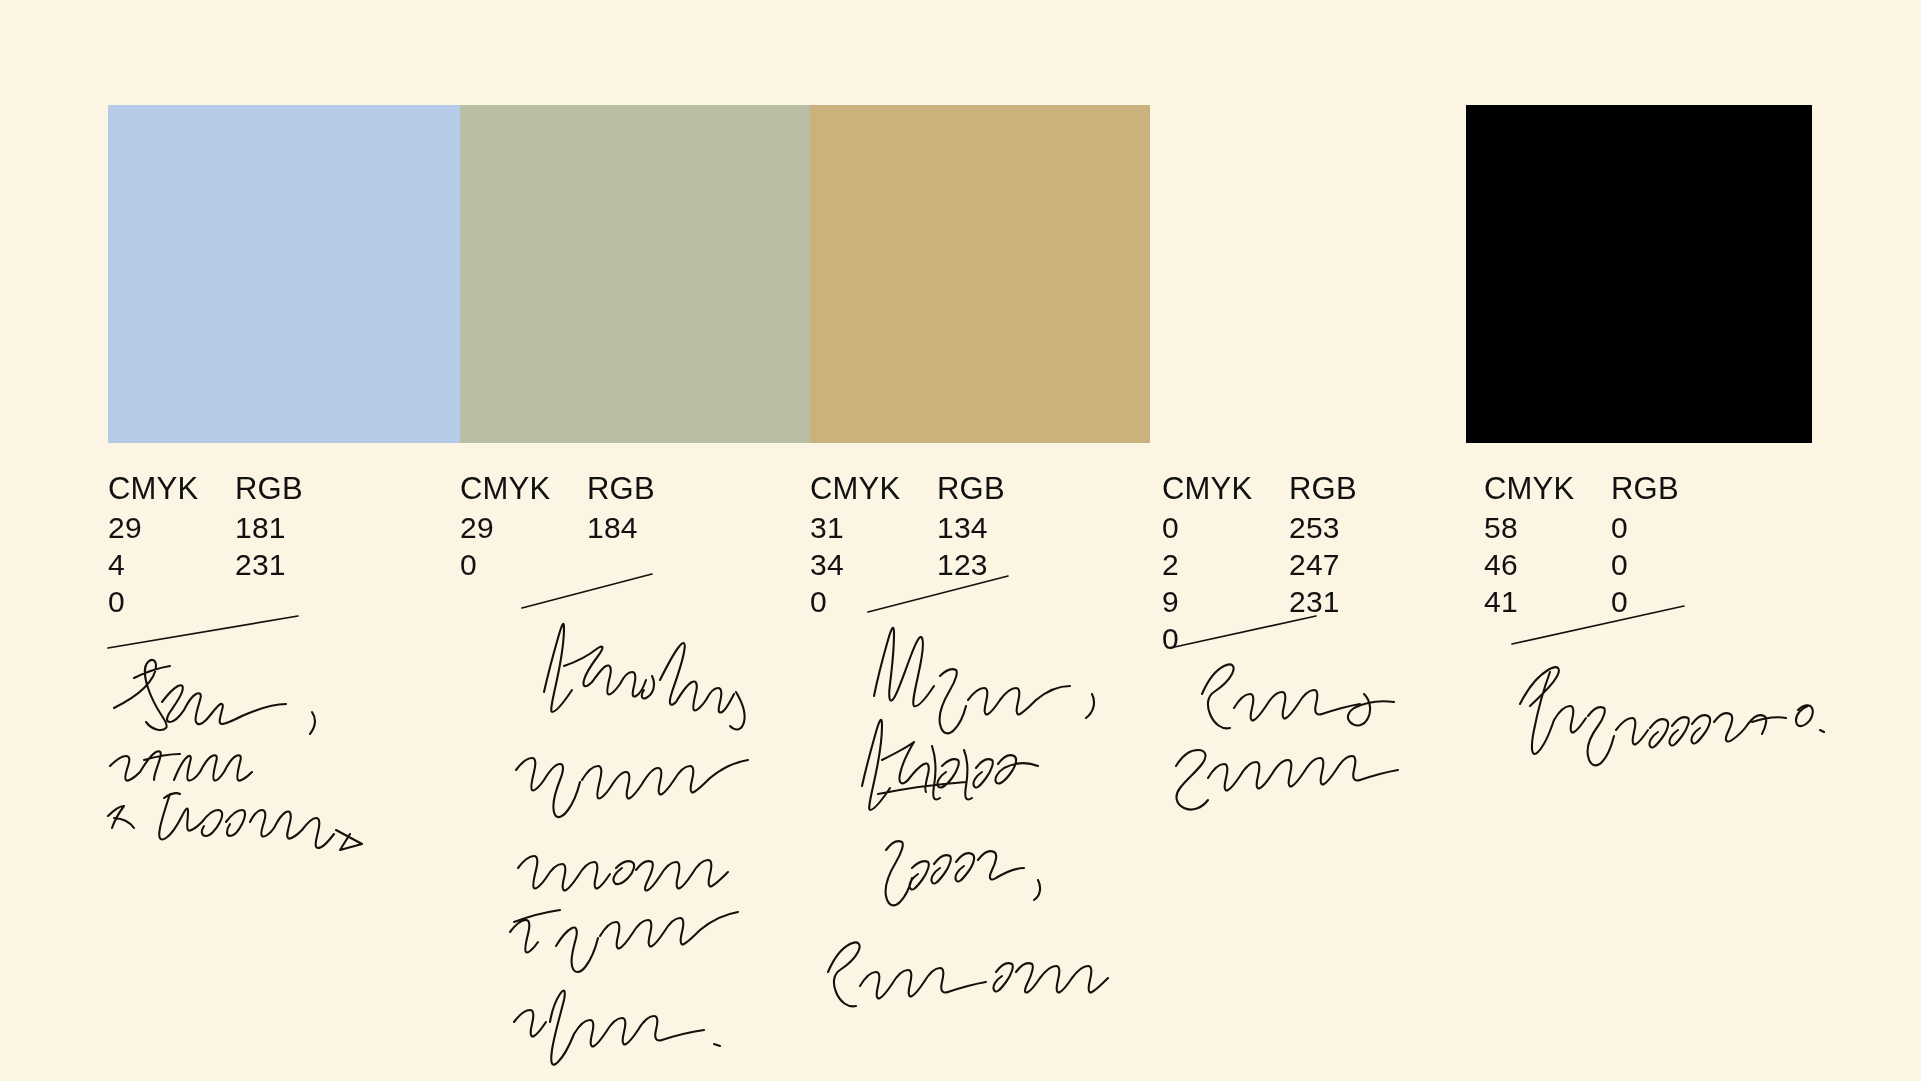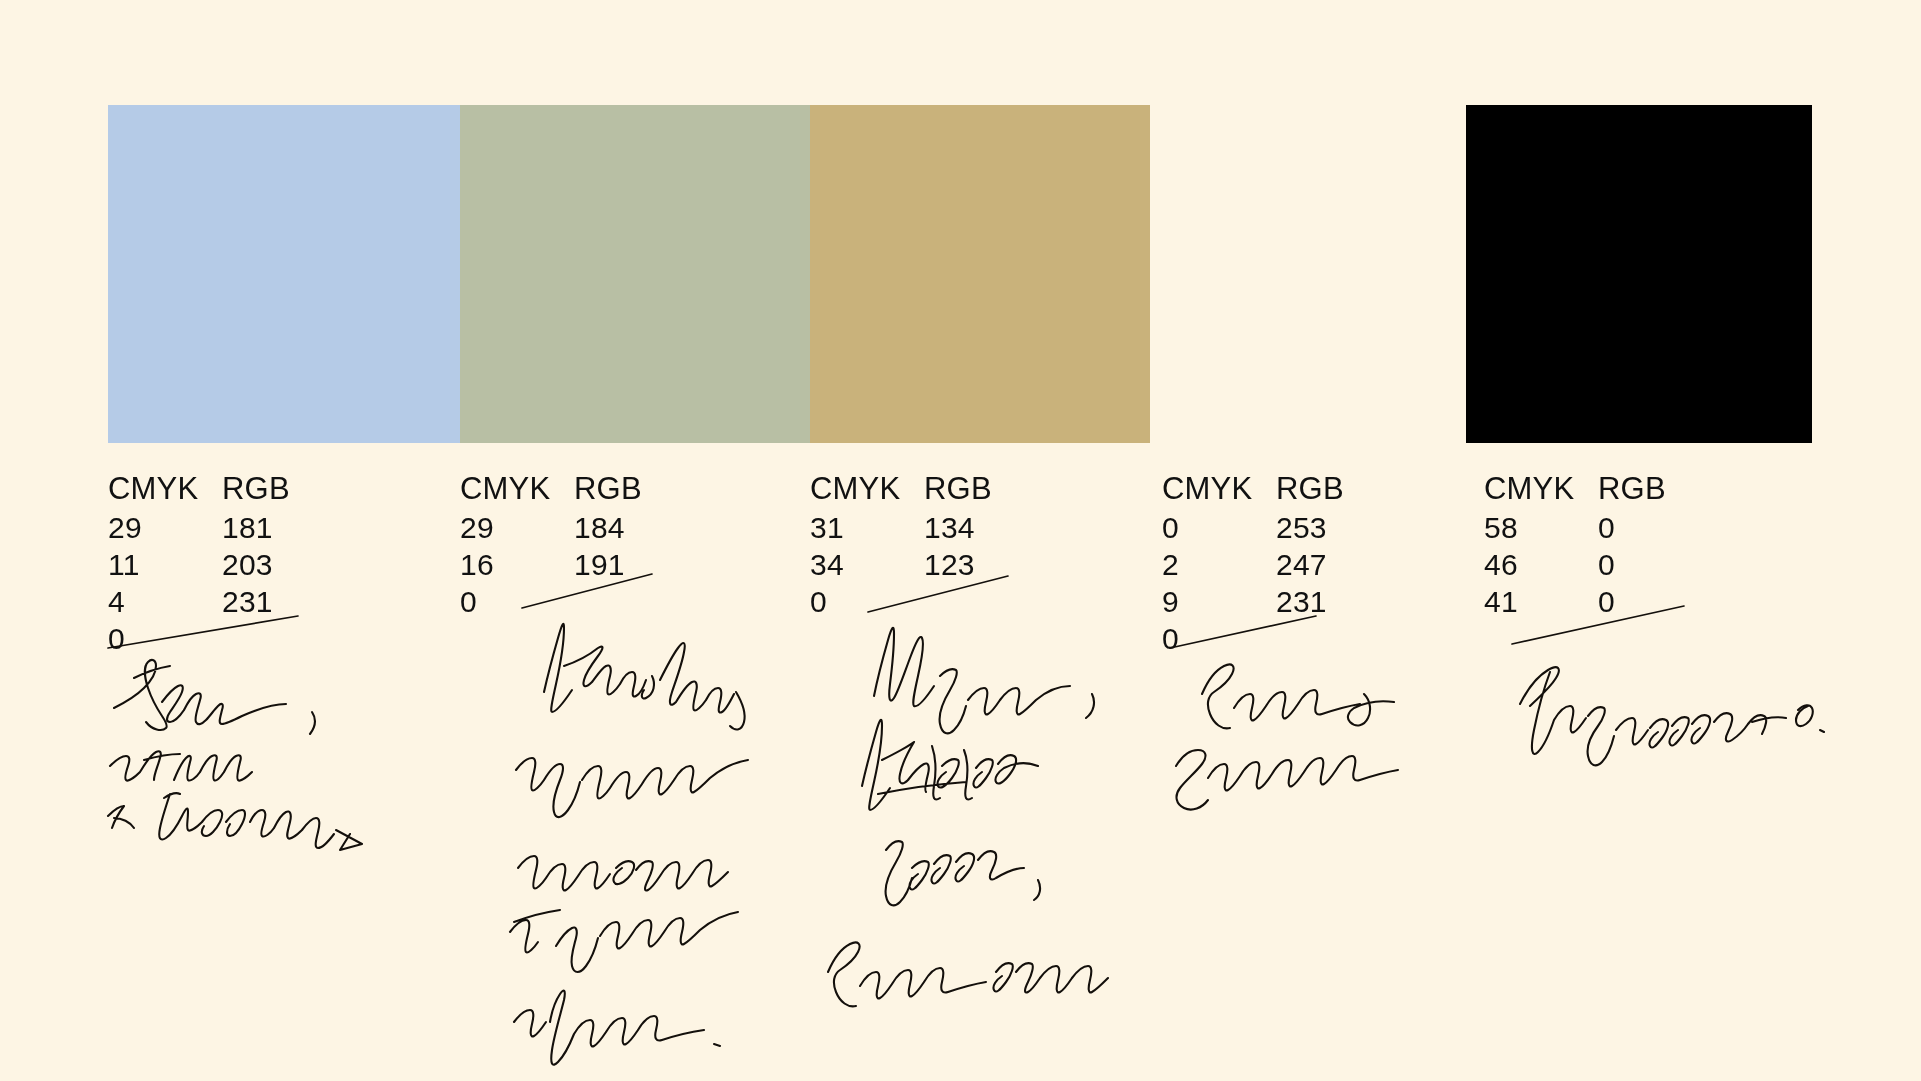--- a/index.html
+++ b/index.html
@@ -55,29 +55,29 @@
   }
   .spec-table {
     position: relative;
     font-size: 30px;
     color: #111111;
     line-height: 37px;
     letter-spacing: 0.2px;
   }
   .spec-row {
     display: flex;
+    gap: 19px;
   }
   .spec-row .cell-cmyk {
     width: 108px;
     flex: 0 0 108px;
   }
   .spec-row .cell-rgb {
     width: 120px;
     flex: 0 0 120px;
-    margin-left: 6px;
   }
   .spec-head {
     font-size: 31px;
     padding-bottom: 2px;
   }
 
   
   .hand-block {
     position: absolute;
     top: 0;
@@ -127,24 +127,20 @@
       <div class="spec-table">
         <div class="spec-row spec-head">
           <span class="cell-cmyk">CMYK</span>
           <span class="cell-rgb">RGB</span>
         </div>
         <div class="spec-row">
           <span class="cell-cmyk">29</span>
           <span class="cell-rgb">181</span>
         </div>
         <div class="spec-row">
-          <span class="cell-cmyk">11</span>
-          <span class="cell-rgb">203</span>
-        </div>
-        <div class="spec-row">
           <span class="cell-cmyk">4</span>
           <span class="cell-rgb">231</span>
         </div>
         <div class="spec-row">
           <span class="cell-cmyk">0</span>
           <span class="cell-rgb"></span>
         </div>
       </div>
 
       <div class="hand-block" style="top:60px;left:-8px;">
@@ -162,24 +158,20 @@
 
     <div class="spec-col" style="left:460px;">
       <div class="spec-table">
         <div class="spec-row spec-head">
           <span class="cell-cmyk">CMYK</span>
           <span class="cell-rgb">RGB</span>
         </div>
         <div class="spec-row">
           <span class="cell-cmyk">29</span>
           <span class="cell-rgb">184</span>
-        </div>
-        <div class="spec-row">
-          <span class="cell-cmyk">16</span>
-          <span class="cell-rgb">191</span>
         </div>
         <div class="spec-row">
           <span class="cell-cmyk">0</span>
           <span class="cell-rgb"></span>
         </div>
       </div>
 
       <div class="hand-block" style="top:46px;left:-20px;">
         <svg class="hand-svg" width="340" height="330" viewBox="0 0 340 330">
           <line class="thin" x1="82" y1="92" x2="212" y2="58" style="stroke: rgb(20, 16, 12);"></line>

